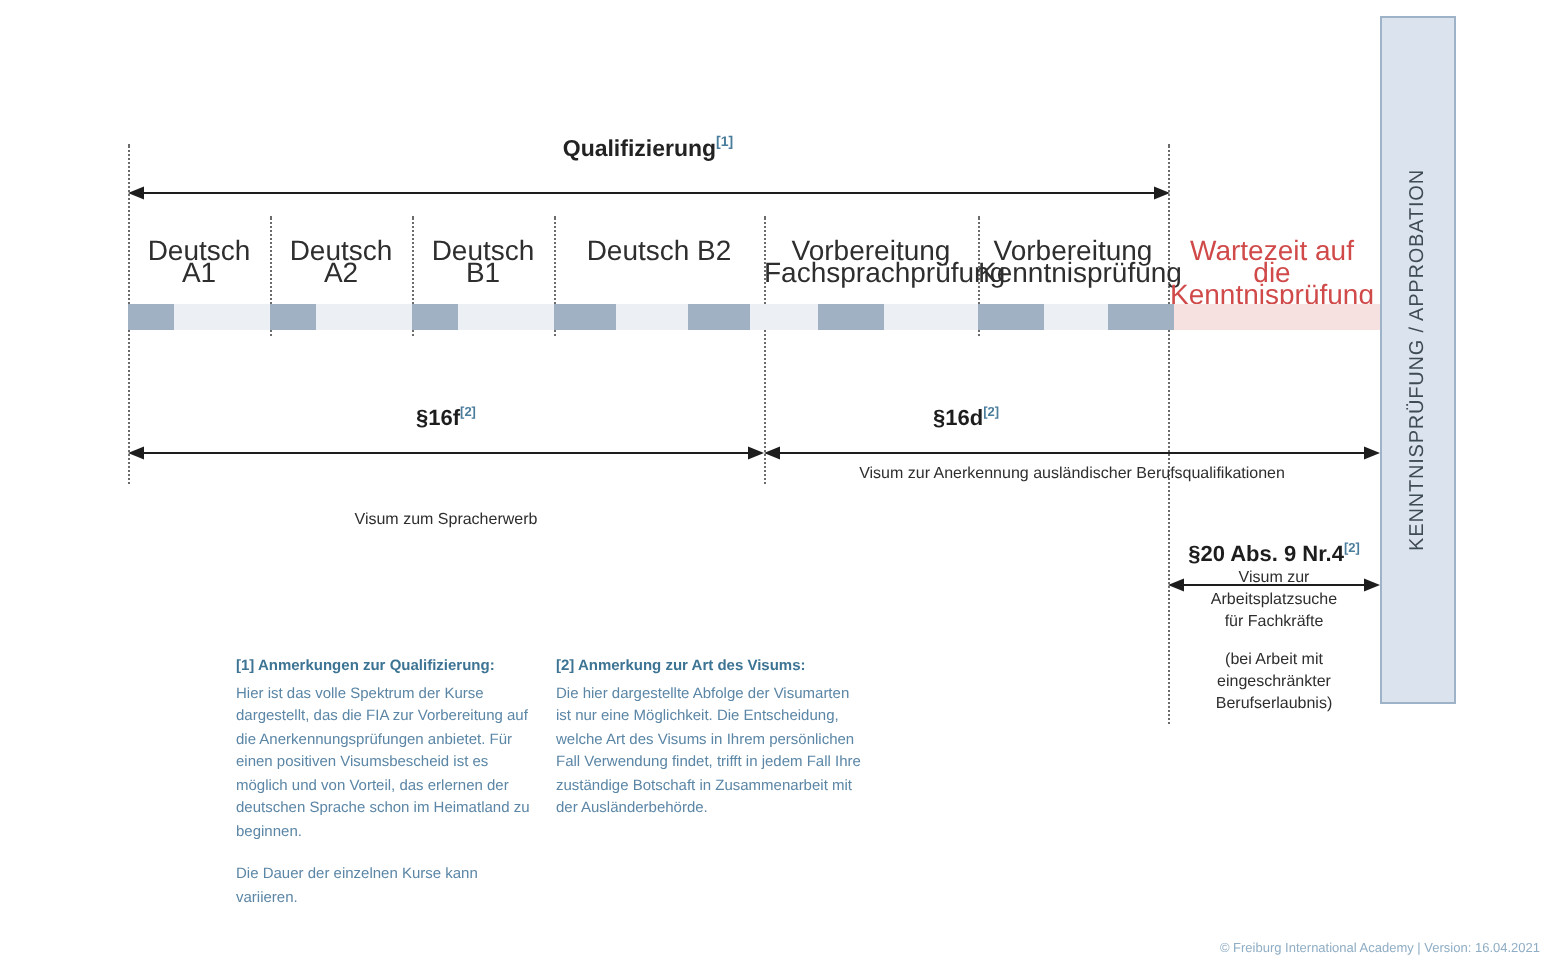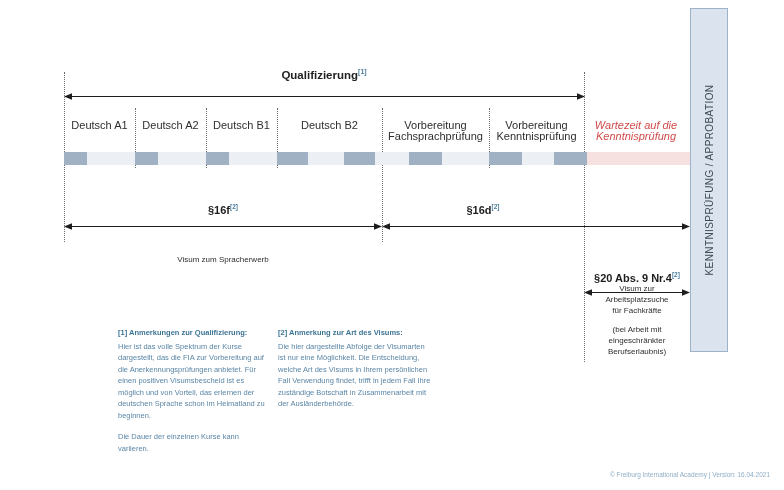--- a/index.html
+++ b/index.html
@@ -72,27 +72,26 @@
     position: absolute;
     width: 0;
     border-left: 1px dotted #6b6b6b;
   }
 
   
   .col-label {
     position: absolute;
     top: 120px;
     text-align: center;
-    font-size: 11px;
+    font-size: 14px;
     line-height: 11px;
     color: #2e2e2e;
   }
   .col-label.red {
     color: #d04a4a;
-    font-style: italic;
   }
 
   
   .monate-label {
     position: absolute;
     left: 22px;
     top: 153px;
     font-size: 8.5px;
     font-weight: bold;
     color: #1d1d1d;
@@ -227,20 +226,21 @@
   <div class="bracket-sub" style="left:64px; top:231px; width:318px;margin-top:23px;">Visum zum Spracherwerb</div>
 
   <div class="bracket-title" style="left:382px; top:203px; width:202px;">
     <span>§16d</span><sup>[2]</sup>
   </div>
   <svg class="bracket-arrow" style="left:382px; top:222px; width:308px;" viewBox="0 0 308 9" preserveAspectRatio="none">
     <line x1="6" y1="4.5" x2="302" y2="4.5" stroke="#1d1d1d" stroke-width="1"></line>
     <polygon points="0,4.5 8,1.2 8,7.8" fill="#1d1d1d"></polygon>
     <polygon points="308,4.5 300,1.2 300,7.8" fill="#1d1d1d"></polygon>
   </svg>
+  <div class="bracket-sub" style="left:382px; top:231px; width:308px;">Visum zur Anerkennung ausländischer Berufsqualifikationen</div>
 
   <div class="bracket-title" style="left:584px; top:271px; width:106px;">
     <span>§20 Abs. 9 Nr.4</span><sup>[2]</sup>
   </div>
   <svg class="bracket-arrow" style="left:584px; top:288px; width:106px;" viewBox="0 0 106 9" preserveAspectRatio="none">
     <line x1="6" y1="4.5" x2="100" y2="4.5" stroke="#1d1d1d" stroke-width="1"></line>
     <polygon points="0,4.5 8,1.2 8,7.8" fill="#1d1d1d"></polygon>
     <polygon points="106,4.5 98,1.2 98,7.8" fill="#1d1d1d"></polygon>
   </svg>
   <div class="bracket-sub" style="left:584px; top:283px; width:106px;">

